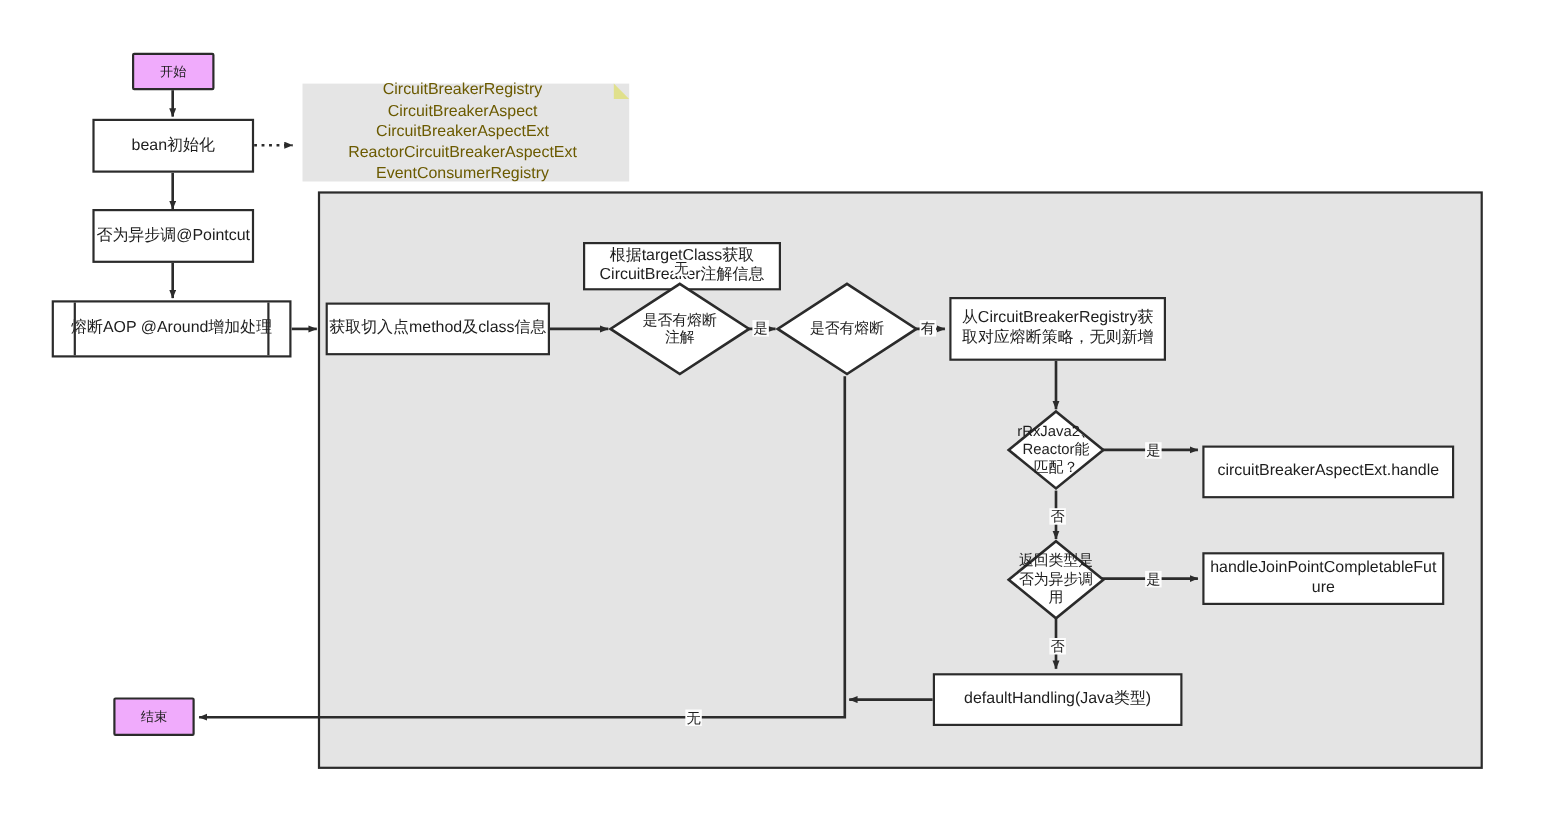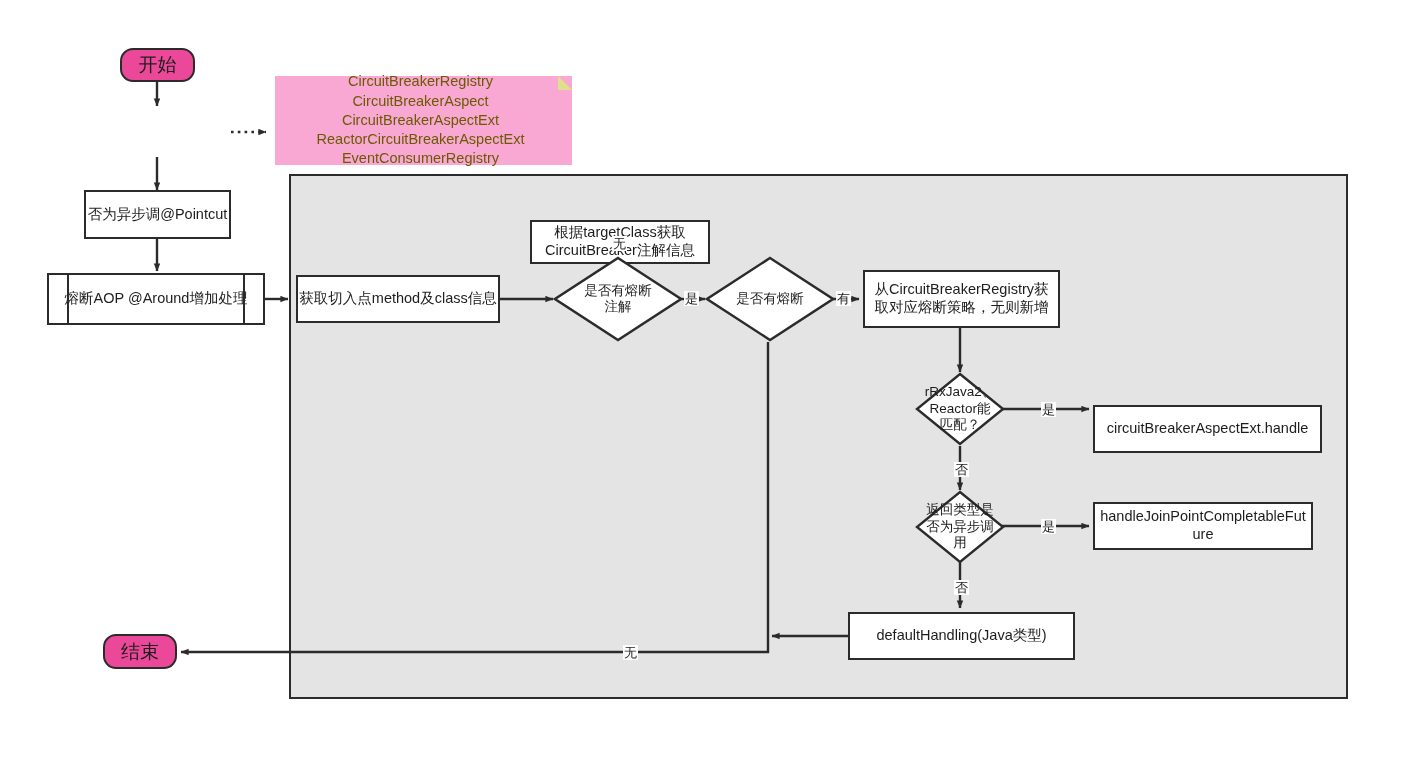--- a/index.html
+++ b/index.html
@@ -41,21 +41,21 @@
   }
   .group-box {
     position: absolute;
     box-sizing: border-box;
     background: #e4e4e4;
     border: 2px solid #2b2b2b;
   }
   .note-box {
     position: absolute;
     box-sizing: border-box;
-    background: #f9a8d4;
+    background: #e5e5e5;
     color: #6b5a00;
     font-size: 14.5px;
     line-height: 1.33;
     text-align: center;
     display: flex;
     align-items: center;
     justify-content: center;
     white-space: pre-line;
     padding: 4px 10px 4px 4px;
   }
@@ -65,24 +65,24 @@
     height: 0;
     border-left: 14px solid #e0e08c;
     border-top: 14px solid transparent;
   }
   .proc {
     background: #ffffff;
     border: 2px solid #2b2b2b;
     font-size: 14.5px;
   }
   .terminator {
-    background: #ec4899;
-    border: 2px solid #2b2b2b;
-    border-radius: 13px;
-    font-size: 19px;
+    background: #f0abfc;
+    border: 2px solid #2b2b2b;
+    border-radius: 2px;
+    font-size: 12px;
   }
   .subroutine {
     background: #ffffff;
     border: 2px solid #2b2b2b;
     font-size: 14.5px;
   }
   .subroutine::before,
   .subroutine::after {
     content: "";
     position: absolute;
@@ -182,20 +182,23 @@
 CircuitBreakerAspectExt
 ReactorCircuitBreakerAspectExt
 EventConsumerRegistry</span>
     <span class="note-fold" style="right:0; top:0;"></span>
   </div>
 
   <div class="node terminator" style="left:120px; top:48px; width:75px; height:34px;">
     <span>开始</span>
   </div>
 
+  <div class="node proc" style="left:84px; top:108px; width:147px; height:49px;">
+    <span>bean初始化</span>
+  </div>
 
   <div class="node proc" style="left:84px; top:190px; width:147px; height:49px;">
     <span>否为异步调@Pointcut</span>
   </div>
 
   <div class="node proc" style="left:296px; top:275px; width:204px; height:48px;">
     <span>获取切入点method及class信息</span>
   </div>
 
   <div class="node subroutine" style="left:47px; top:273px; width:218px; height:52px;">

